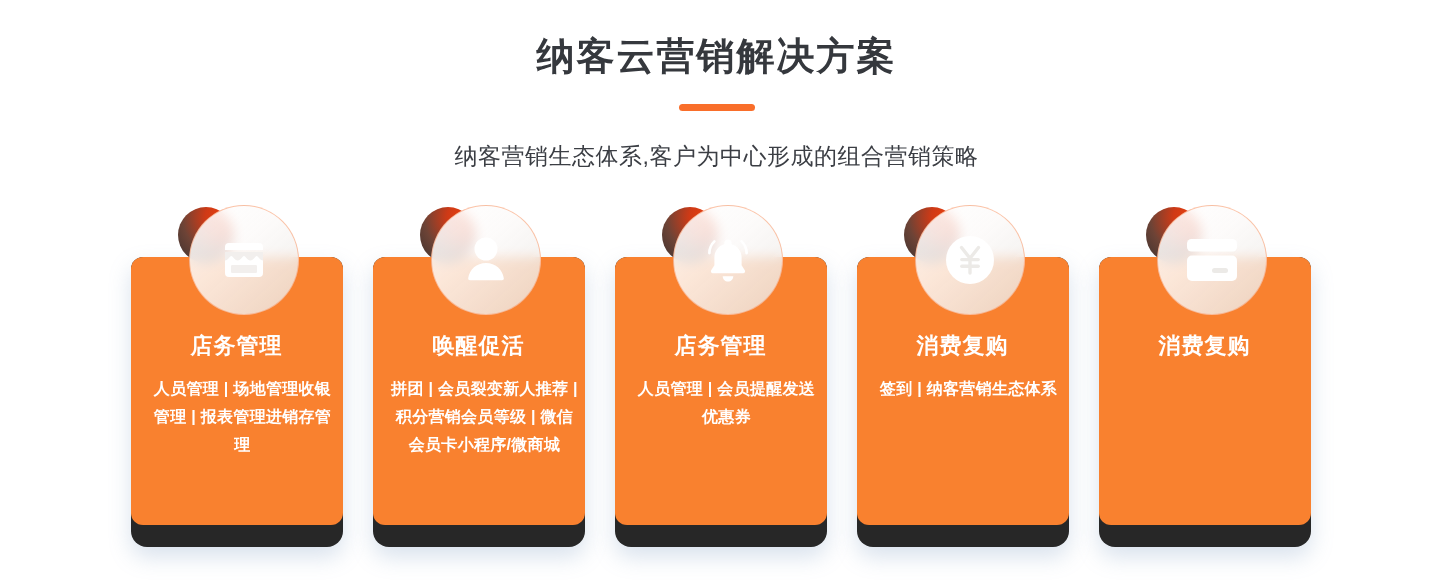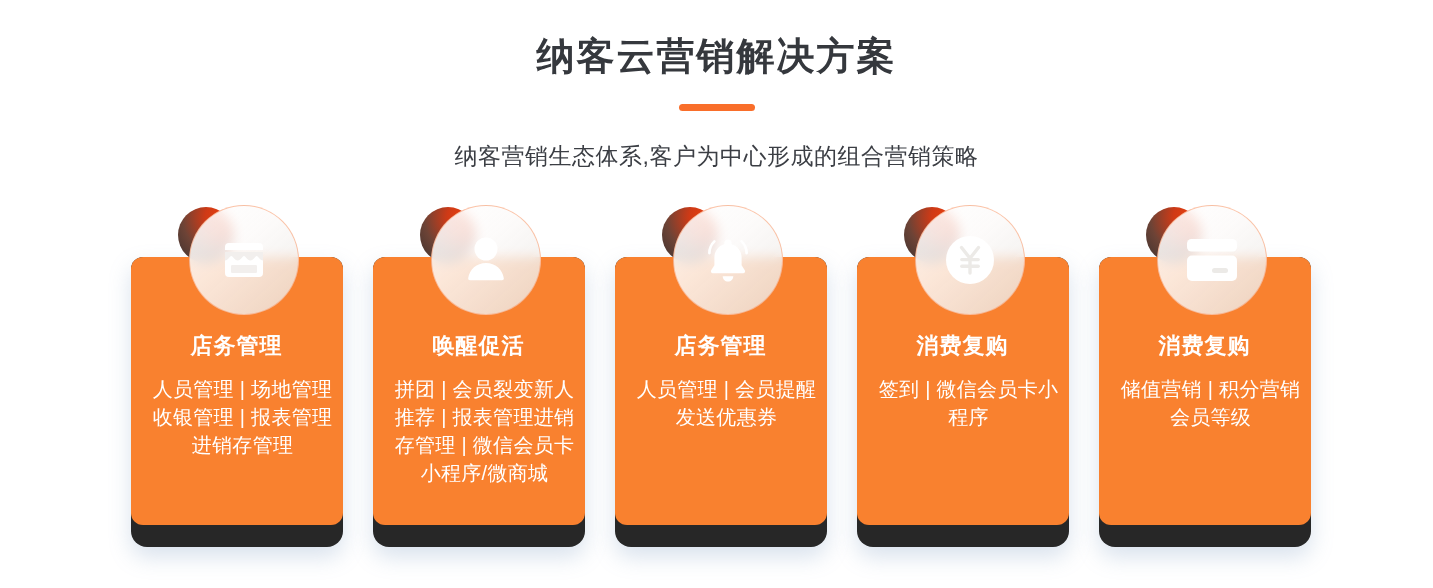--- a/index.html
+++ b/index.html
@@ -118,24 +118,24 @@
     padding-top:78px;
     font-size:22px;
     font-weight:bold;
     color:#ffffff;
     letter-spacing:1px;
     line-height:1;
   }
   .card-desc{
     margin:0;
     padding:18px 4px 0 16px;
-    font-size:20px;
+    font-size:16px;
     line-height:28px;
     color:#ffffff;
-    font-weight:normal;
+    font-weight:bold;
     letter-spacing:0.3px;
   }
 </style>
 </head>
 <body>
 
 <div class="header">
   <h1 class="page-title">纳客云营销解决方案</h1>
   <div class="title-divider"></div>
   <p class="page-subtitle">纳客营销生态体系,客户为中心形成的组合营销策略</p>
@@ -168,21 +168,21 @@
       <div class="icon-badge">
         <div class="badge-back"></div>
         <div class="badge-front">
           <svg width="50" height="52" viewBox="0 0 50 52" aria-hidden="true">
             <circle cx="25" cy="15" r="11.5" fill="#ffffff"></circle>
             <path fill="#ffffff" d="M25 29c-9.5 0-16.5 6.6-17.8 15.2-.2 1.1.7 2 1.8 2h32c1.1 0 2-.9 1.8-2C41.5 35.6 34.5 29 25 29z"></path>
           </svg>
         </div>
       </div>
       <div class="card-title">唤醒促活</div>
-      <div class="card-desc">拼团 | 会员裂变新人推荐 | 报表管理进销存管理 | 微信会员卡小程序/微商城</div>
+      <div class="card-desc">拼团 | 会员裂变新人推荐 | 积分营销会员等级 | 微信会员卡小程序/微商城</div>
     </div>
   </div>
 
   <div class="card-wrap">
     <div class="card-base"></div>
     <div class="card">
       <div class="icon-badge">
         <div class="badge-back"></div>
         <div class="badge-front">
           <svg width="54" height="54" viewBox="0 0 54 54" aria-hidden="true">
@@ -209,35 +209,34 @@
             <g fill="none" stroke="#eceae7" stroke-width="3.4" stroke-linecap="round">
               <path d="M19.5 15.5 28 26.2l8.5-10.7"></path>
               <path d="M19.8 27.6h16.4"></path>
               <path d="M19.8 34.3h16.4"></path>
               <path d="M28 26.2v14.8"></path>
             </g>
           </svg>
         </div>
       </div>
       <div class="card-title">消费复购</div>
-      <div class="card-desc">签到 | 微信会员卡小程序</div>
+      <div class="card-desc">签到 | 纳客营销生态体系</div>
     </div>
   </div>
 
   <div class="card-wrap">
     <div class="card-base"></div>
     <div class="card">
       <div class="icon-badge">
         <div class="badge-back"></div>
         <div class="badge-front">
           <svg width="56" height="46" viewBox="0 0 56 46" aria-hidden="true">
             <rect x="3" y="2" width="50" height="12.5" rx="4.5" fill="#ffffff"></rect>
             <rect x="3" y="18.5" width="50" height="25.5" rx="5" fill="#ffffff"></rect>
             <rect x="28" y="31" width="16" height="5" rx="2.5" fill="#eceae7"></rect>
           </svg>
         </div>
       </div>
       <div class="card-title">消费复购</div>
-      <div class="card-desc">储值营销 | 积分营销会员等级</div>
     </div>
   </div>
 
 </div>
 
 </body></html>

